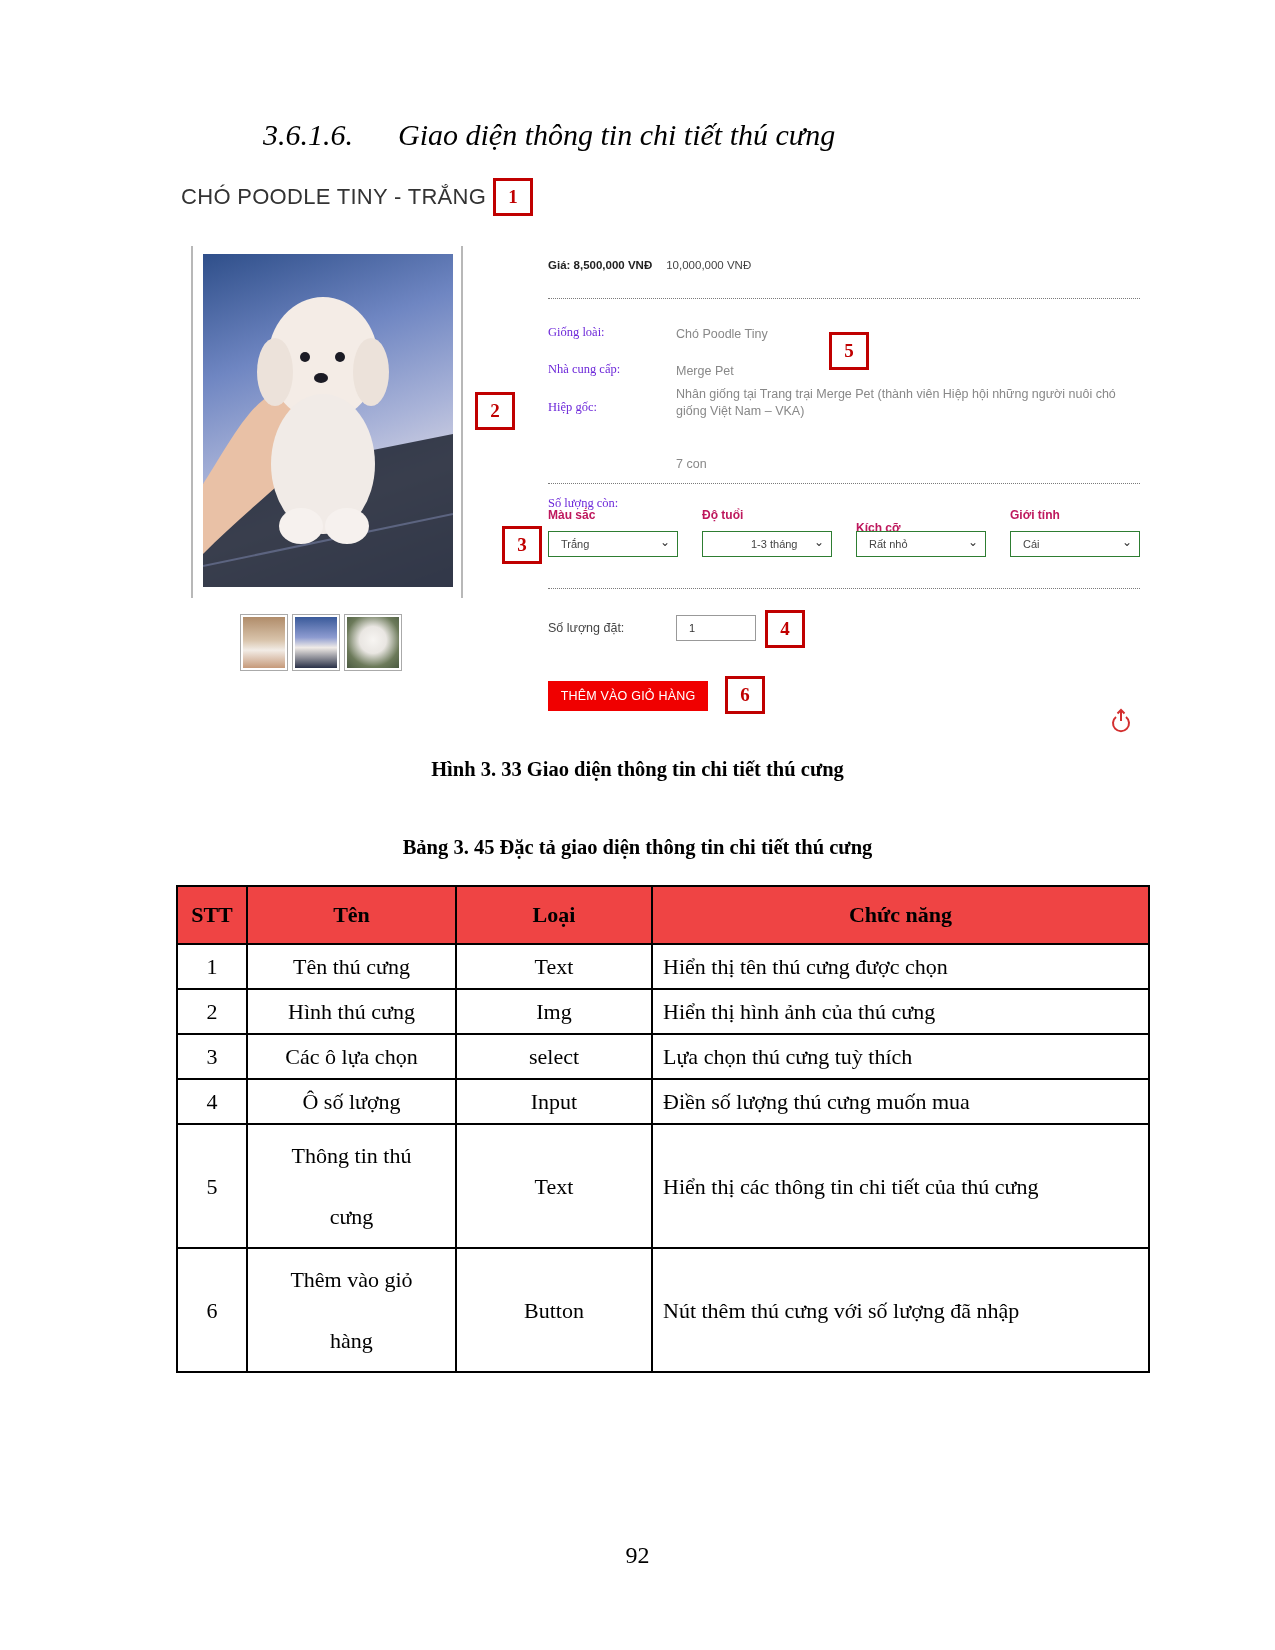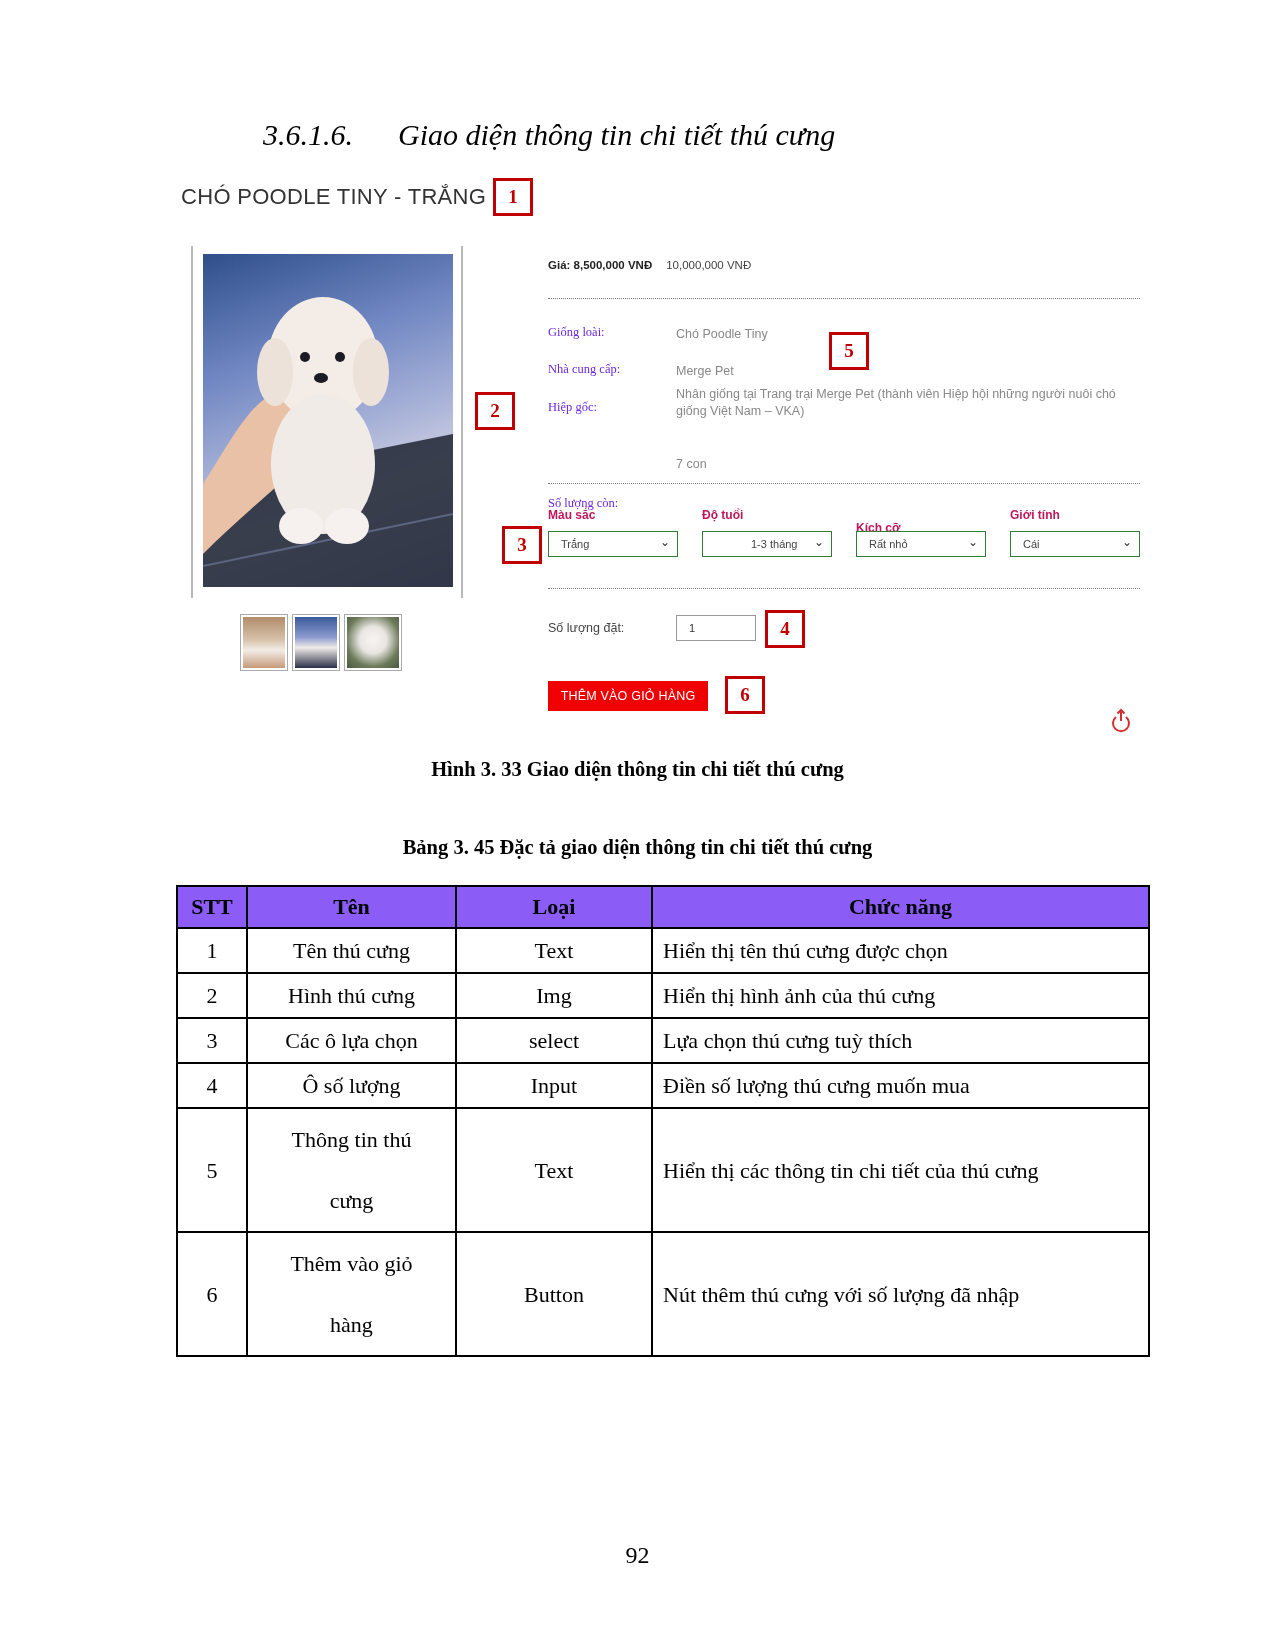--- a/index.html
+++ b/index.html
@@ -36,21 +36,21 @@
   .qty-input { left:676px; top:615px; width:80px; height:26px; border:1px solid #999; box-sizing:border-box; font-family:"Liberation Sans", sans-serif; font-size:11px; padding:6px 12px; color:#333; background:#fff; }
 
   .add-cart { left:548px; top:681px; width:160px; height:30px; background:#f00000; color:#fff; font-family:"Liberation Sans", sans-serif; font-size:12.5px; text-align:center; line-height:30px; letter-spacing:0.2px; }
 
   .share-icon { left:1108px; top:707px; width:26px; height:26px; }
 
   .caption { left:0; width:1275px; text-align:center; font-family:"Liberation Serif", serif; font-weight:bold; font-size:20.5px; }
 
   .spec-table { left:176px; top:885px; width:974px; border-collapse:collapse; font-family:"Liberation Serif", serif; font-size:22px; }
   .spec-table th, .spec-table td { border:2px solid #000; }
-  .spec-table th { background:#8b5cf6; font-weight:bold; height:40px; text-align:center; padding:0; }
+  .spec-table th { background:#ef4444; font-weight:bold; height:40px; text-align:center; padding:8px; }
   .spec-table td { height:41px; padding:0 10px; line-height:43px; }
   .spec-table td.c { text-align:center; }
   .spec-table tr.tall td { height:83px; }
   .spec-table tr.tall td.name { line-height:61px; }
 
   .page-num { left:0; width:1275px; top:1542px; text-align:center; font-family:"Liberation Serif", serif; font-size:24px; }
 </style>
 </head>
 <body>
 

